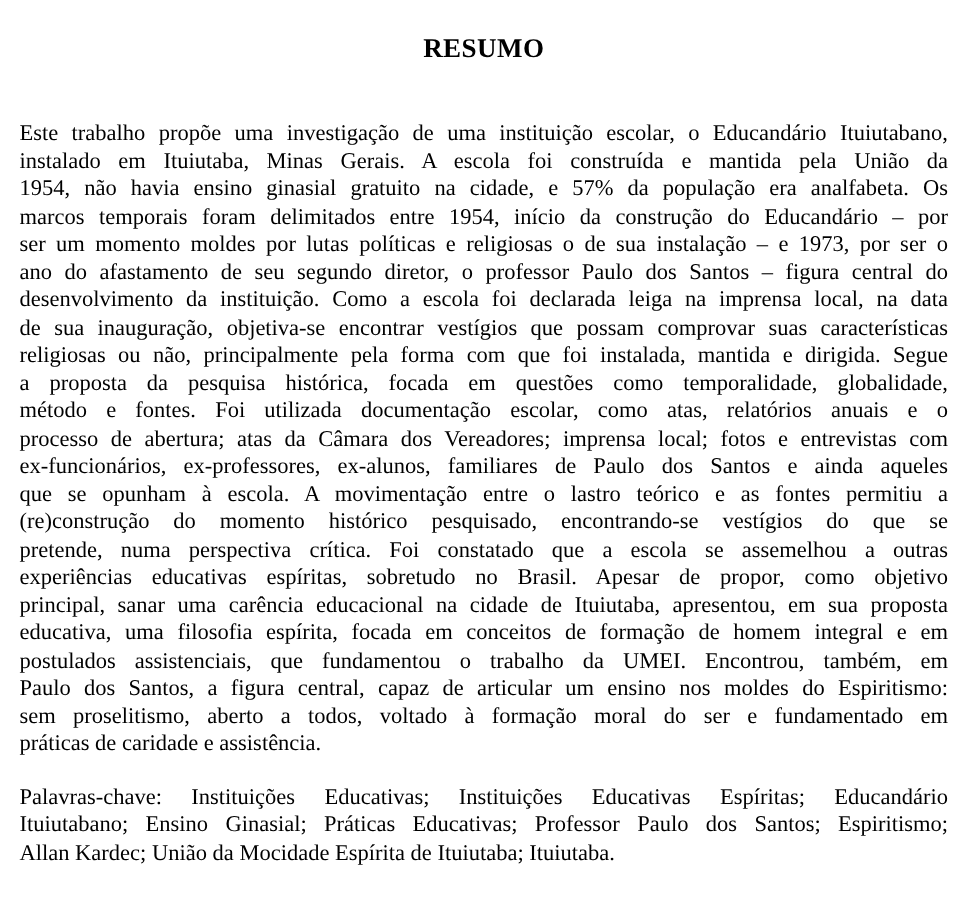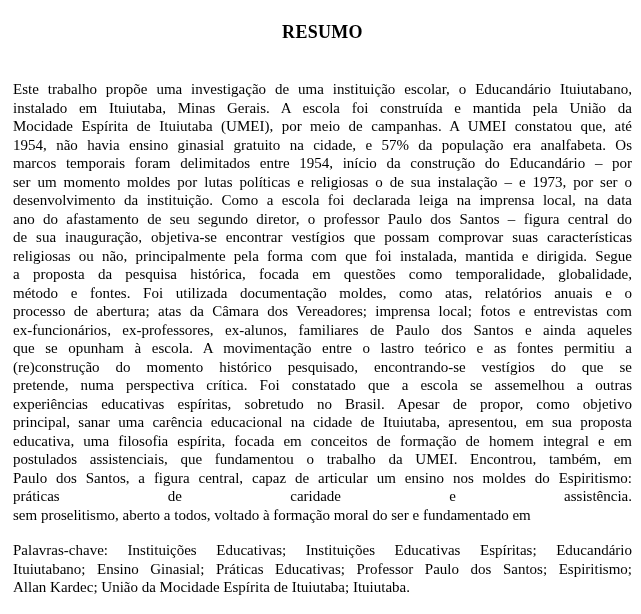--- a/index.html
+++ b/index.html
@@ -53,42 +53,41 @@
 </head>
 <body>
 
 <div class="page">
 
   <h1 class="title">RESUMO</h1>
 
   <div class="abstract">
       <div class="line">Este trabalho propõe uma investigação de uma instituição escolar, o Educandário Ituiutabano,</div>
       <div class="line">instalado em Ituiutaba, Minas Gerais. A escola foi construída e mantida pela União da</div>
-      <div class="line">Mocidade Espírita de Ituiutaba (UMEI), por meio de campanhas. A UMEI constatou que, até</div>
       <div class="line">1954, não havia ensino ginasial gratuito na cidade, e 57% da população era analfabeta. Os</div>
       <div class="line">marcos temporais foram delimitados entre 1954, início da construção do Educandário – por</div>
       <div class="line">ser um momento moldes por lutas políticas e religiosas o de sua instalação – e 1973, por ser o</div>
+      <div class="line">ano do afastamento de seu segundo diretor, o professor Paulo dos Santos – figura central do</div>
       <div class="line">desenvolvimento da instituição. Como a escola foi declarada leiga na imprensa local, na data</div>
-      <div class="line">ano do afastamento de seu segundo diretor, o professor Paulo dos Santos – figura central do</div>
       <div class="line">de sua inauguração, objetiva-se encontrar vestígios que possam comprovar suas características</div>
       <div class="line">religiosas ou não, principalmente pela forma com que foi instalada, mantida e dirigida. Segue</div>
       <div class="line">a proposta da pesquisa histórica, focada em questões como temporalidade, globalidade,</div>
-      <div class="line">método e fontes. Foi utilizada documentação moldes, como atas, relatórios anuais e o</div>
+      <div class="line">método e fontes. Foi utilizada documentação escolar, como atas, relatórios anuais e o</div>
       <div class="line">processo de abertura; atas da Câmara dos Vereadores; imprensa local; fotos e entrevistas com</div>
       <div class="line">ex-funcionários, ex-professores, ex-alunos, familiares de Paulo dos Santos e ainda aqueles</div>
       <div class="line">que se opunham à escola. A movimentação entre o lastro teórico e as fontes permitiu a</div>
       <div class="line">(re)construção do momento histórico pesquisado, encontrando-se vestígios do que se</div>
       <div class="line">pretende, numa perspectiva crítica. Foi constatado que a escola se assemelhou a outras</div>
       <div class="line">experiências educativas espíritas, sobretudo no Brasil. Apesar de propor, como objetivo</div>
       <div class="line">principal, sanar uma carência educacional na cidade de Ituiutaba, apresentou, em sua proposta</div>
       <div class="line">educativa, uma filosofia espírita, focada em conceitos de formação de homem integral e em</div>
       <div class="line">postulados assistenciais, que fundamentou o trabalho da UMEI. Encontrou, também, em</div>
       <div class="line">Paulo dos Santos, a figura central, capaz de articular um ensino nos moldes do Espiritismo:</div>
+      <div class="line">sem proselitismo, aberto a todos, voltado à formação moral do ser e fundamentado em</div>
       <div class="line">práticas de caridade e assistência.</div>
-      <div class="line">sem proselitismo, aberto a todos, voltado à formação moral do ser e fundamentado em</div>
     </div>
 
   <div class="keywords">
     <div class="line">
       <span class="bold">Palavras-chave:</span>
       <span>Instituições Educativas; Instituições Educativas Espíritas; Educandário</span>
     </div>
     <div class="keywords-cont">
         <div class="line">Ituiutabano; Ensino Ginasial; Práticas Educativas; Professor Paulo dos Santos; Espiritismo;</div>
         <div class="line">Allan Kardec; União da Mocidade Espírita de Ituiutaba; Ituiutaba.</div>

